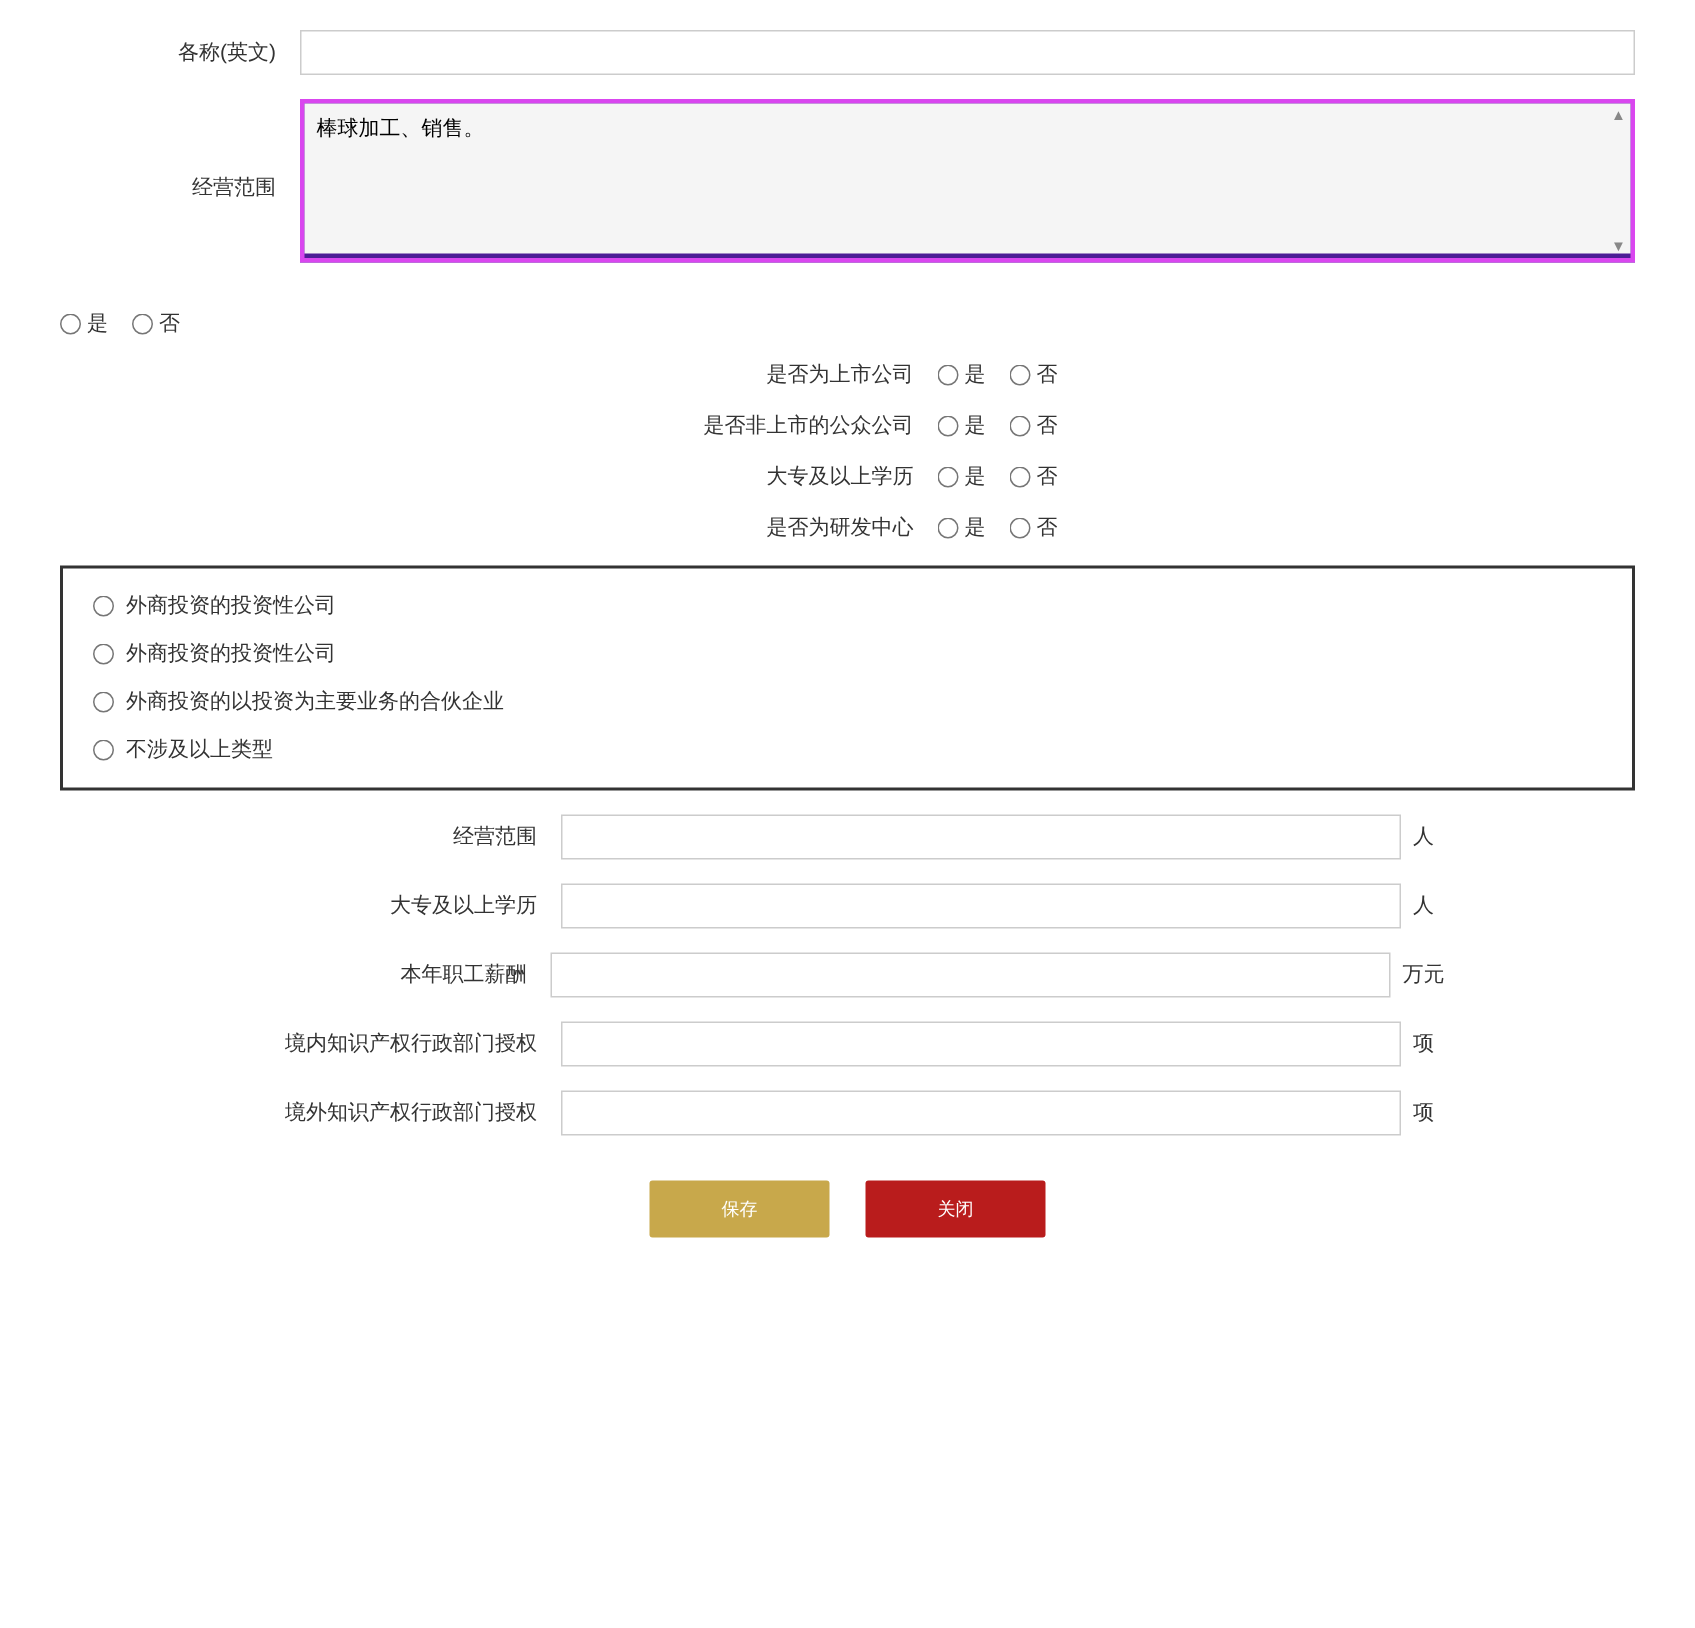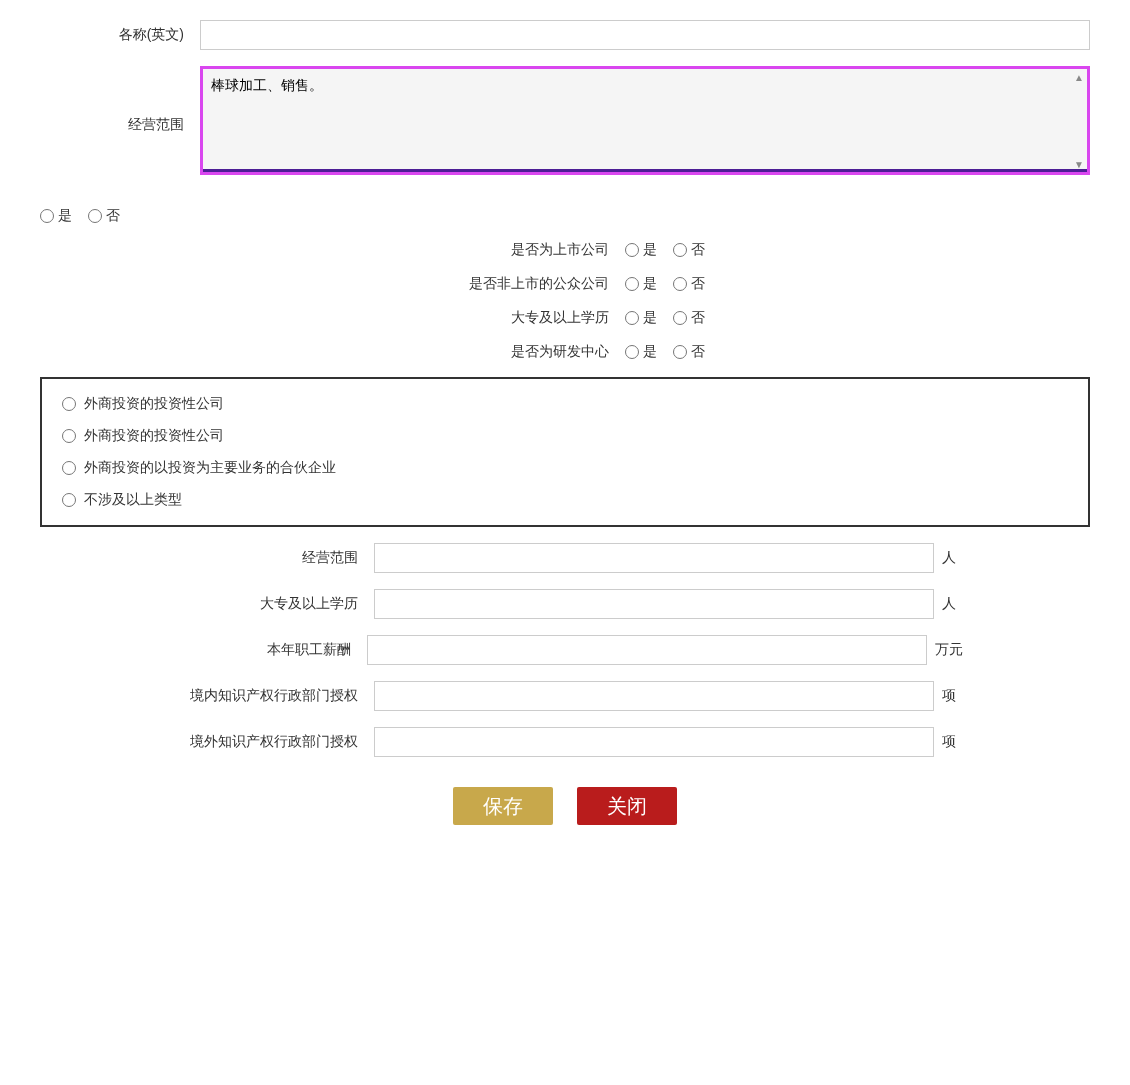--- a/index.html
+++ b/index.html
@@ -150,23 +150,23 @@
     }
 
     .buttons-row {
       display: flex;
       justify-content: center;
       gap: 24px;
       margin-top: 30px;
     }
 
     .btn {
-      width: 100px;
+      width: 120px;
       height: 38px;
-      font-size: 20px;
+      font-size: 12px;
       font-family: inherit;
       cursor: pointer;
       border: none;
       border-radius: 2px;
     }
 
     .btn-save {
       background-color: #c8a84b;
       color: #fff;
     }

